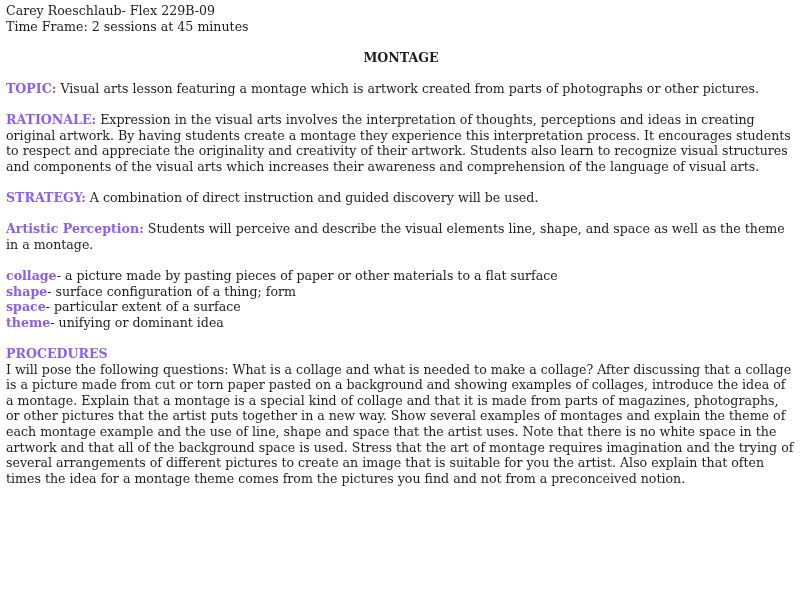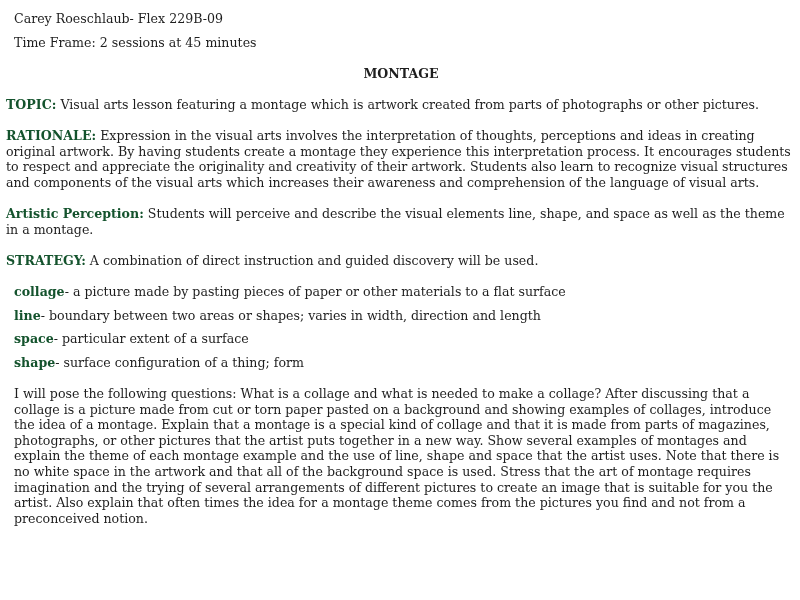--- a/index.html
+++ b/index.html
@@ -2,50 +2,51 @@
 <html><head>
 <meta charset="utf-8">
 <style>
   html, body { margin: 0; padding: 0; background: #ffffff; }
   body {
     width: 800px; height: 600px; overflow: hidden; position: relative;
     font-family: "DejaVu Serif", serif; font-size: 12.6px; line-height: 15.6px;
     color: #1e1e1e;
   }
   .page { position: absolute; left: 6px; top: 3px; width: 790px; }
-  .line { margin: 8px; white-space: normal; }
+  .line { margin: 0; white-space: normal; }
   .p { margin: 0 0 15.6px 0; }
   .title { text-align: center; font-weight: bold; margin: 15.6px 0 15.6px 0; }
-  b { font-weight: bold; color: #14532d; }
+  b { font-weight: bold; color: #8b5cf6; }
   .tight { margin: 0; }
 </style>
 </head>
 <body>
 
 <div class="page">
   <div class="tight">
     <div class="line">Carey Roeschlaub- Flex 229B-09</div>
     <div class="line">Time Frame: 2 sessions at 45 minutes</div>
   </div>
 
   <div class="title">MONTAGE</div>
 
   <p class="p"><b>TOPIC:</b><span> Visual arts lesson featuring a montage which is artwork created from parts of photographs or other pictures.</span></p>
 
   <p class="p"><b>RATIONALE:</b><span> Expression in the visual arts involves the interpretation of thoughts, perceptions and ideas in creating original artwork. By having students create a montage they experience this interpretation process. It encourages students to respect and appreciate the originality and creativity of their artwork. Students also learn to recognize visual structures and components of the visual arts which increases their awareness and comprehension of the language of visual arts.</span></p>
 
 
 
+  <p class="p"><b>STRATEGY:</b><span> A combination of direct instruction and guided discovery will be used.</span></p>
+
   <p class="p"><b>Artistic Perception:</b><span> Students will perceive and describe the visual elements line, shape, and space as well as the theme in a montage.</span></p>
-
-  <p class="p"><b>STRATEGY:</b><span> A combination of direct instruction and guided discovery will be used.</span></p>
 
   <div class="p">
     <div class="line"><b>collage</b><span>- a picture made by pasting pieces of paper or other materials to a flat surface</span></div>
-    <div class="line"><b>line</b><span>- boundary between two areas or shapes; varies in width, direction and length</span></div>
+    <div class="line"><b>shape</b><span>- surface configuration of a thing; form</span></div>
     <div class="line"><b>space</b><span>- particular extent of a surface</span></div>
-    <div class="line"><b>shape</b><span>- surface configuration of a thing; form</span></div>
+    <div class="line"><b>theme</b><span>- unifying or dominant idea</span></div>
   </div>
 
   <div>
+    <div class="line"><b>PROCEDURES</b></div>
     <div class="line">I will pose the following questions: What is a collage and what is needed to make a collage? After discussing that a collage is a picture made from cut or torn paper pasted on a background and showing examples of collages, introduce the idea of a montage. Explain that a montage is a special kind of collage and that it is made from parts of magazines, photographs, or other pictures that the artist puts together in a new way. Show several examples of montages and explain the theme of each montage example and the use of line, shape and space that the artist uses. Note that there is no white space in the artwork and that all of the background space is used. Stress that the art of montage requires imagination and the trying of several arrangements of different pictures to create an image that is suitable for you the artist. Also explain that often times the idea for a montage theme comes from the pictures you find and not from a preconceived notion.</div>
   </div>
 </div>
 
 </body></html>

